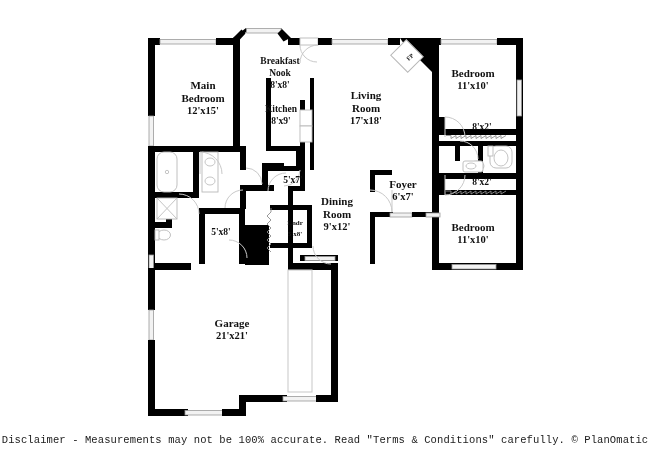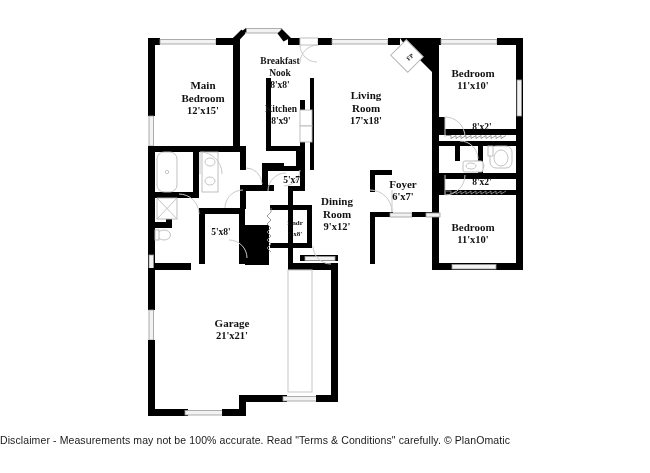--- a/index.html
+++ b/index.html
@@ -23,22 +23,22 @@
     dominant-baseline:middle;
   }
   .rm-name{font-size:11px;}
   .rm-dim{font-size:10.5px;}
   .rm-small{font-size:9.5px;}
   .rm-tiny{font-size:7px;}
   .fp-label{font-size:6px;font-weight:bold;fill:#111;font-family:"Liberation Serif",serif;text-anchor:middle;}
   #disclaimer{
     position:absolute;
     left:0;top:434px;width:650px;
-    text-align:left;
-    font-family:Liberation Sans, sans-serif;
+    text-align:center;
+    font-family:Liberation Mono, monospace;
     font-size:10.5px;
     color:#1a1a1a;
     letter-spacing:0.1px;
   }
   .wall{fill:#000000;}
   .win{fill:#f2f2f2;stroke:#9a9a9a;stroke-width:0.8;}
   .fix{fill:#ffffff;stroke:#b9b9b9;stroke-width:0.9;}
   .fixline{stroke:#bdbdbd;stroke-width:0.9;fill:none;}
   .door{fill:none;stroke:#c9c9c9;stroke-width:1;}
   .doorpanel{fill:#ffffff;stroke:#c0c0c0;stroke-width:1;}

